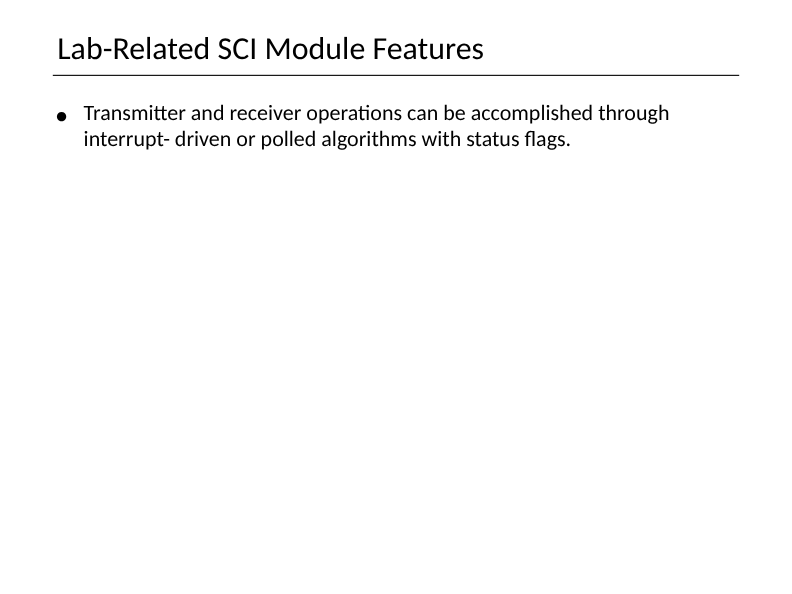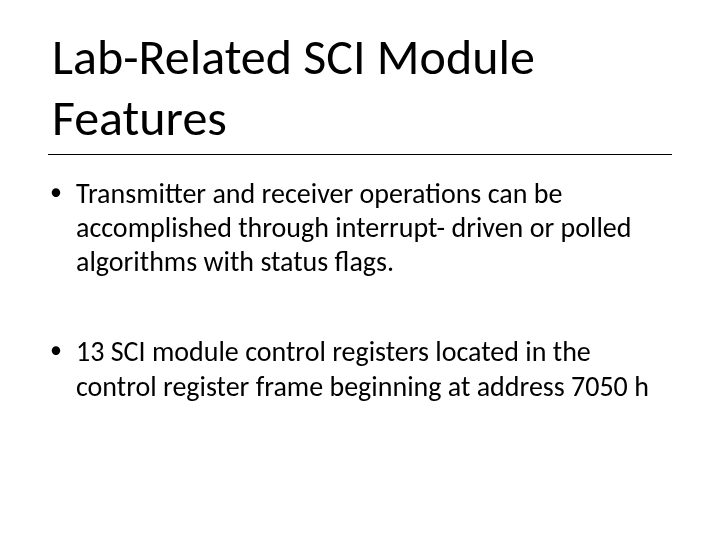--- a/index.html
+++ b/index.html
@@ -1,26 +1,25 @@
 <!DOCTYPE html>
 <html><head>
 <meta charset="utf-8">
 <style>
   * { margin: 0; padding: 0; box-sizing: border-box; }
   html, body { width: 720px; height: 540px; background: #fff; font-family: Calibri, "Segoe UI", Arial, sans-serif; color: #000; }
   .slide { width: 720px; height: 540px; position: relative; padding: 26px 48px 40px 48px; }
-  .title { font-size: 50px; font-weight: 400; letter-spacing: 0px; padding-left: 4px; }
+  .title { font-size: 29px; font-weight: 400; letter-spacing: 0px; padding-left: 4px; }
   .rule { border: none; border-top: 1px solid #000; margin-top: 6px; margin-bottom: 22px; }
   .bullets { list-style: none; padding-left: 0; }
-  .bullets > li { position: relative; padding-left: 28px; font-size: 28px; line-height: 1.22; margin-bottom: 56px; }
+  .bullets > li { position: relative; padding-left: 28px; font-size: 20px; line-height: 1.22; margin-bottom: 56px; }
   .bullets > li::before { content: "•"; position: absolute; left: 2px; top: 0; font-size: 24px; line-height: 1.22; }
 </style>
 </head>
 <body>
 
 <div class="slide">
   <h1 class="title">Lab-Related SCI Module Features</h1>
   <hr class="rule">
   <ul class="bullets">
     <li>Transmitter and receiver operations can be accomplished through interrupt- driven or polled algorithms with status flags.</li>
-    <li>13 SCI module control registers located in the control register frame beginning at address 7050 h</li>
   </ul>
 </div>
 
 </body></html>

